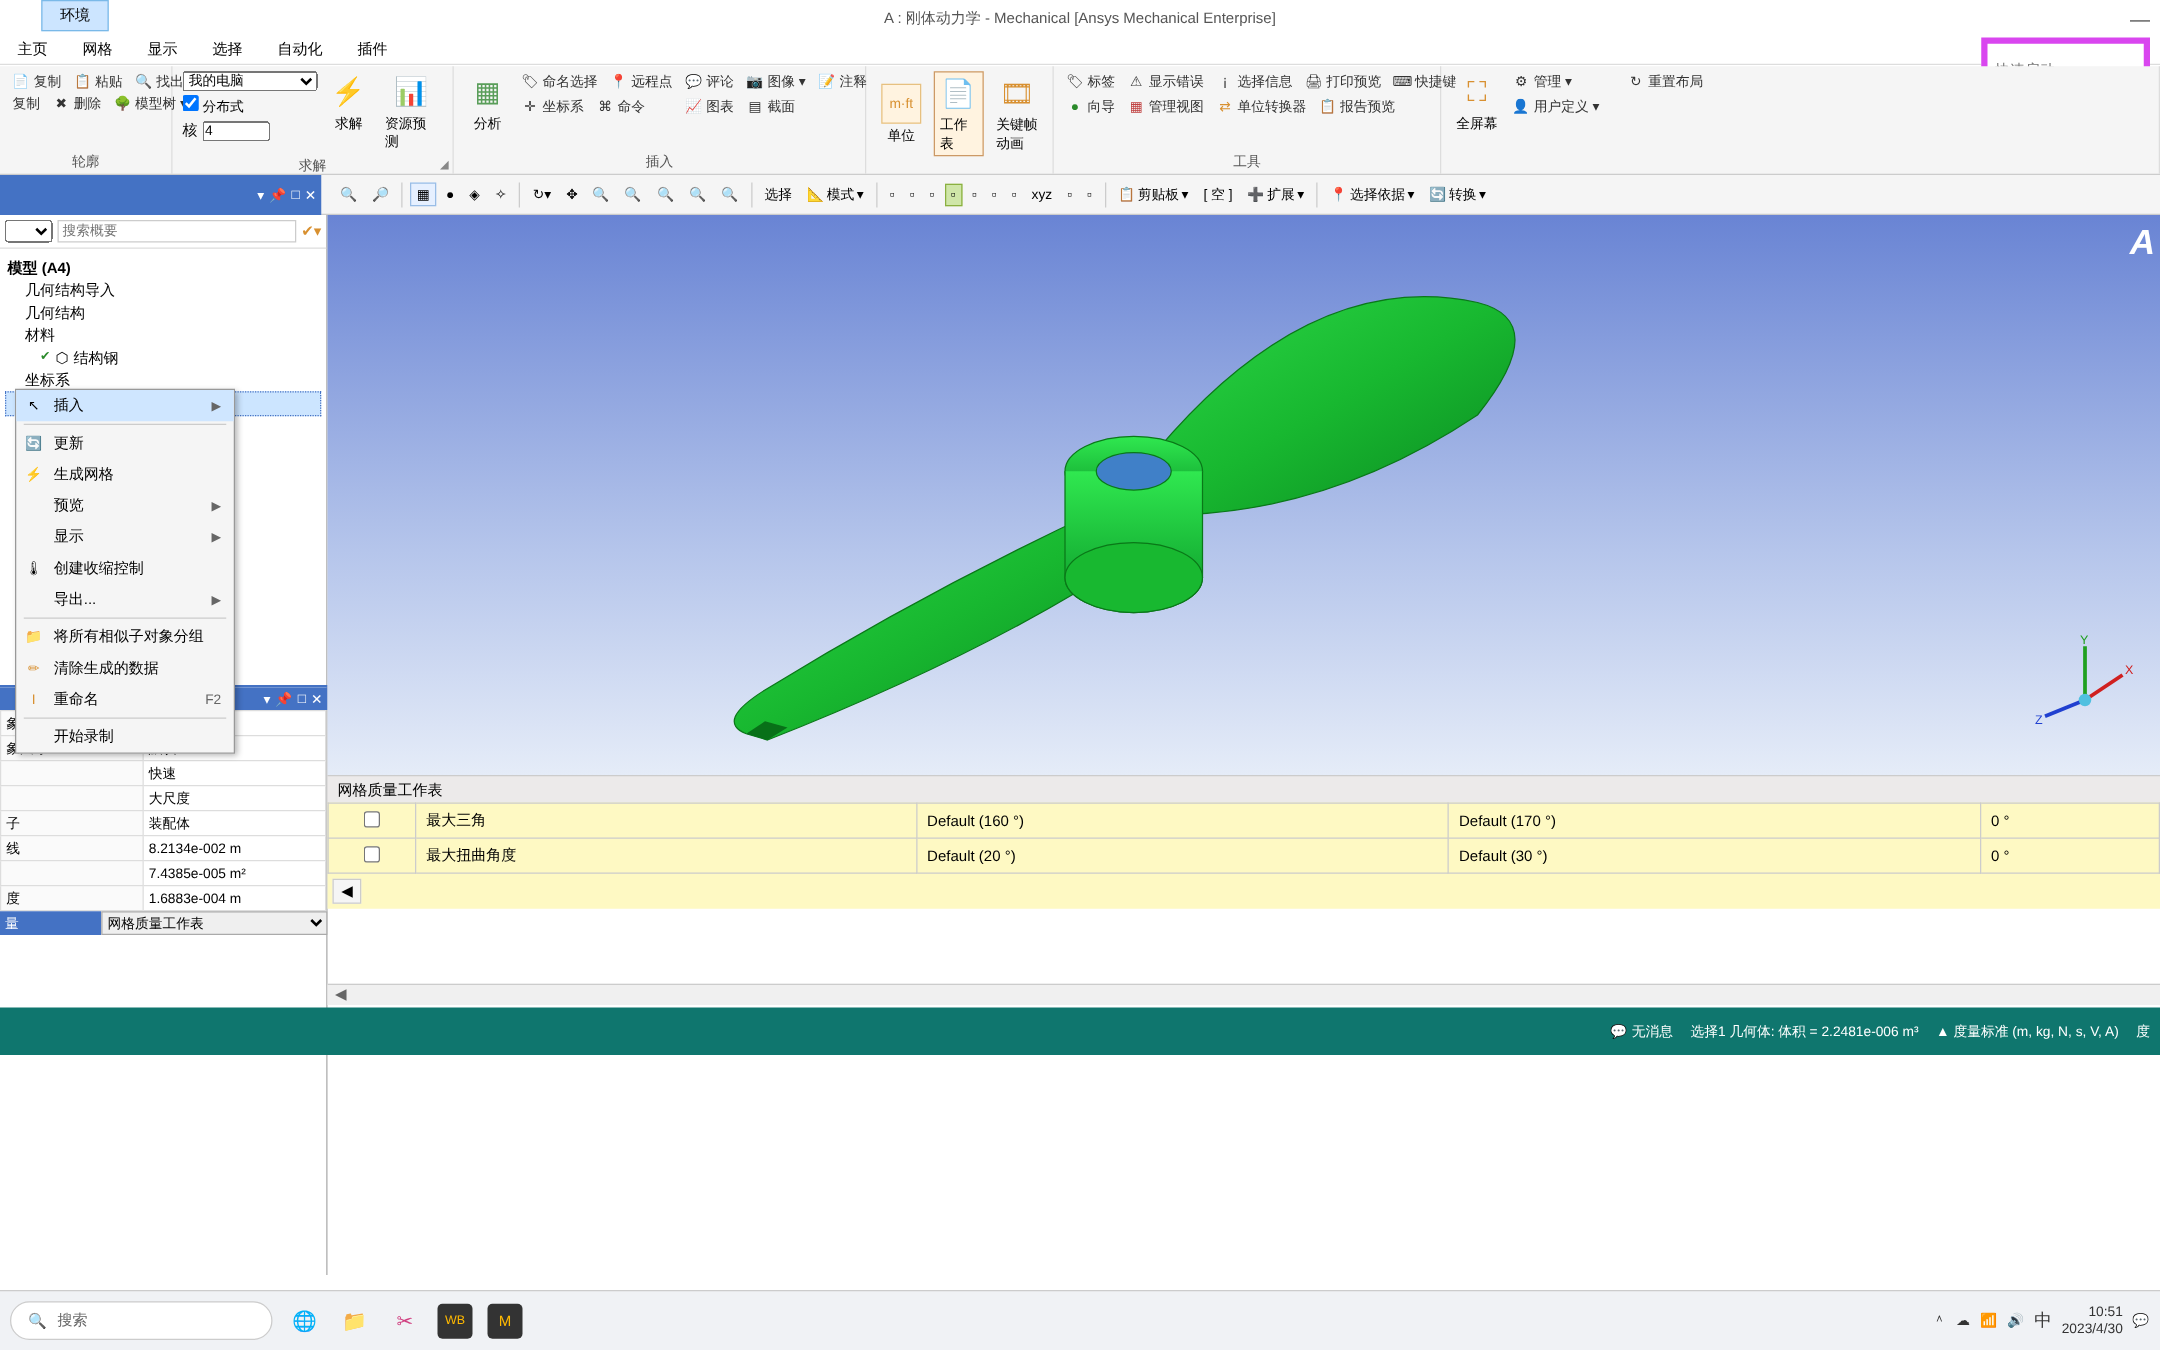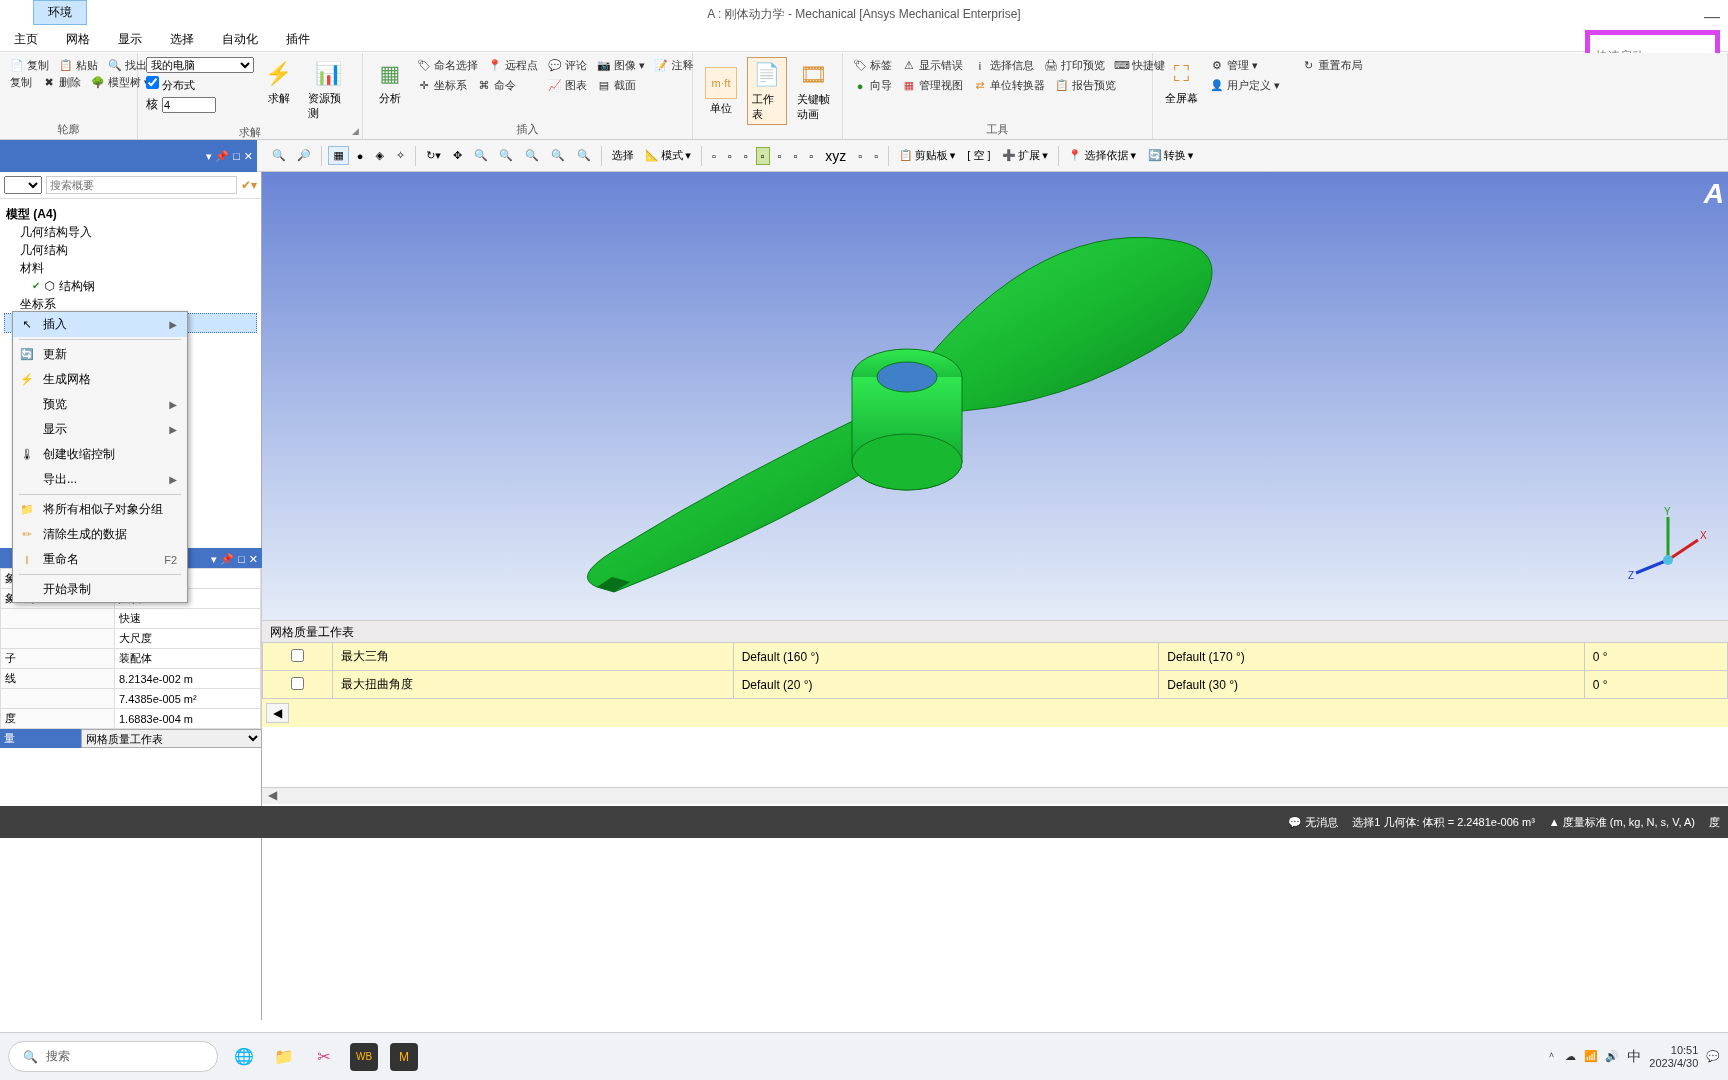--- a/index.html
+++ b/index.html
@@ -61,21 +61,21 @@
 .triad { position: absolute; right: 20px; bottom: 35px; width: 80px; height: 80px; }
 .scale-bar { position: absolute; left: 380px; bottom: 22px; font-size: 11px; color: #333; }
 
 .qtable-hdr { position: absolute; top: 620px; left: 262px; right: 0; background: #eceaea; border-top: 1px solid #ccc; border-bottom: 1px solid #ccc; padding: 3px 8px; font-size: 12px; }
 .qtable { position: absolute; top: 642px; left: 262px; right: 0; background: #fef9c3; }
 .qtable table { width: 100%; border-collapse: collapse; font-size: 12px; }
 .qtable td { border: 1px solid #ccc; padding: 4px 8px; height: 28px; }
 .qtable .chk-cell { width: 70px; text-align: center; }
 .qtable-scroll { border: 1px solid #ccc; padding: 2px 6px; display: inline-block; margin: 4px; background: #f5f5f5; }
 
-.statusbar { position: absolute; top: 806px; left: 0; right: 0; height: 16px; background: #404040; color: #fff; display: flex; align-items: center; font-size: 11px; padding: 16px 8px; }
+.statusbar { position: absolute; top: 806px; left: 0; right: 0; height: 38px; background: #0f766e; color: #fff; display: flex; align-items: center; font-size: 11px; padding: 0 8px; }
 .statusbar .sb-right { margin-left: auto; display: flex; gap: 14px; align-items: center; }
 
 .taskbar { position: absolute; bottom: 0; left: 0; right: 0; height: 48px; background: #f0f2f5; border-top: 1px solid #ccc; display: flex; align-items: center; padding: 0 8px; gap: 12px; }
 .taskbar .search { border: 1px solid #ccc; border-radius: 20px; padding: 6px 14px; width: 210px; background: #fff; display: flex; align-items: center; gap: 8px; color: #666; }
 .taskbar .tray { margin-left: auto; display: flex; align-items: center; gap: 8px; font-size: 11px; color: #333; }
 .tb-icon { width: 28px; height: 28px; border-radius: 4px; display: flex; align-items: center; justify-content: center; font-size: 16px; }
 
 .splitter-h { position: absolute; top: 787px; left: 262px; right: 0; height: 17px; background: #f0f0f0; border-top: 1px solid #ccc; }
 .splitter-h span { padding: 0 6px; color: #666; }
 
@@ -310,21 +310,21 @@
   <div class="tb2-item">选择</div>
   <div class="tb2-item"><span>📐 </span><span>模式</span>▾</div>
   <div class="tb2-sep"></div>
   <div class="tb2-item">▫</div>
   <div class="tb2-item">▫</div>
   <div class="tb2-item">▫</div>
   <div class="tb2-item" style="background:#cfe6a8;border:1px solid #8ab040">▫</div>
   <div class="tb2-item">▫</div>
   <div class="tb2-item">▫</div>
   <div class="tb2-item">▫</div>
-  <div class="tb2-item" style="font-size:14px">xyz</div>
+  <div class="tb2-item" style="font-size:11px">xyz</div>
   <div class="tb2-item">▫</div>
   <div class="tb2-item">▫</div>
   <div class="tb2-sep"></div>
   <div class="tb2-item"><span>📋 </span><span>剪贴板</span>▾</div>
   <div class="tb2-item">[ 空 ]</div>
   <div class="tb2-item"><span>➕ </span><span>扩展</span>▾</div>
   <div class="tb2-sep"></div>
   <div class="tb2-item"><span>📍 </span><span>选择依据</span>▾</div>
   <div class="tb2-item"><span style="color:#2a8a2a">🔄 </span><span>转换</span>▾</div>
 </div>

